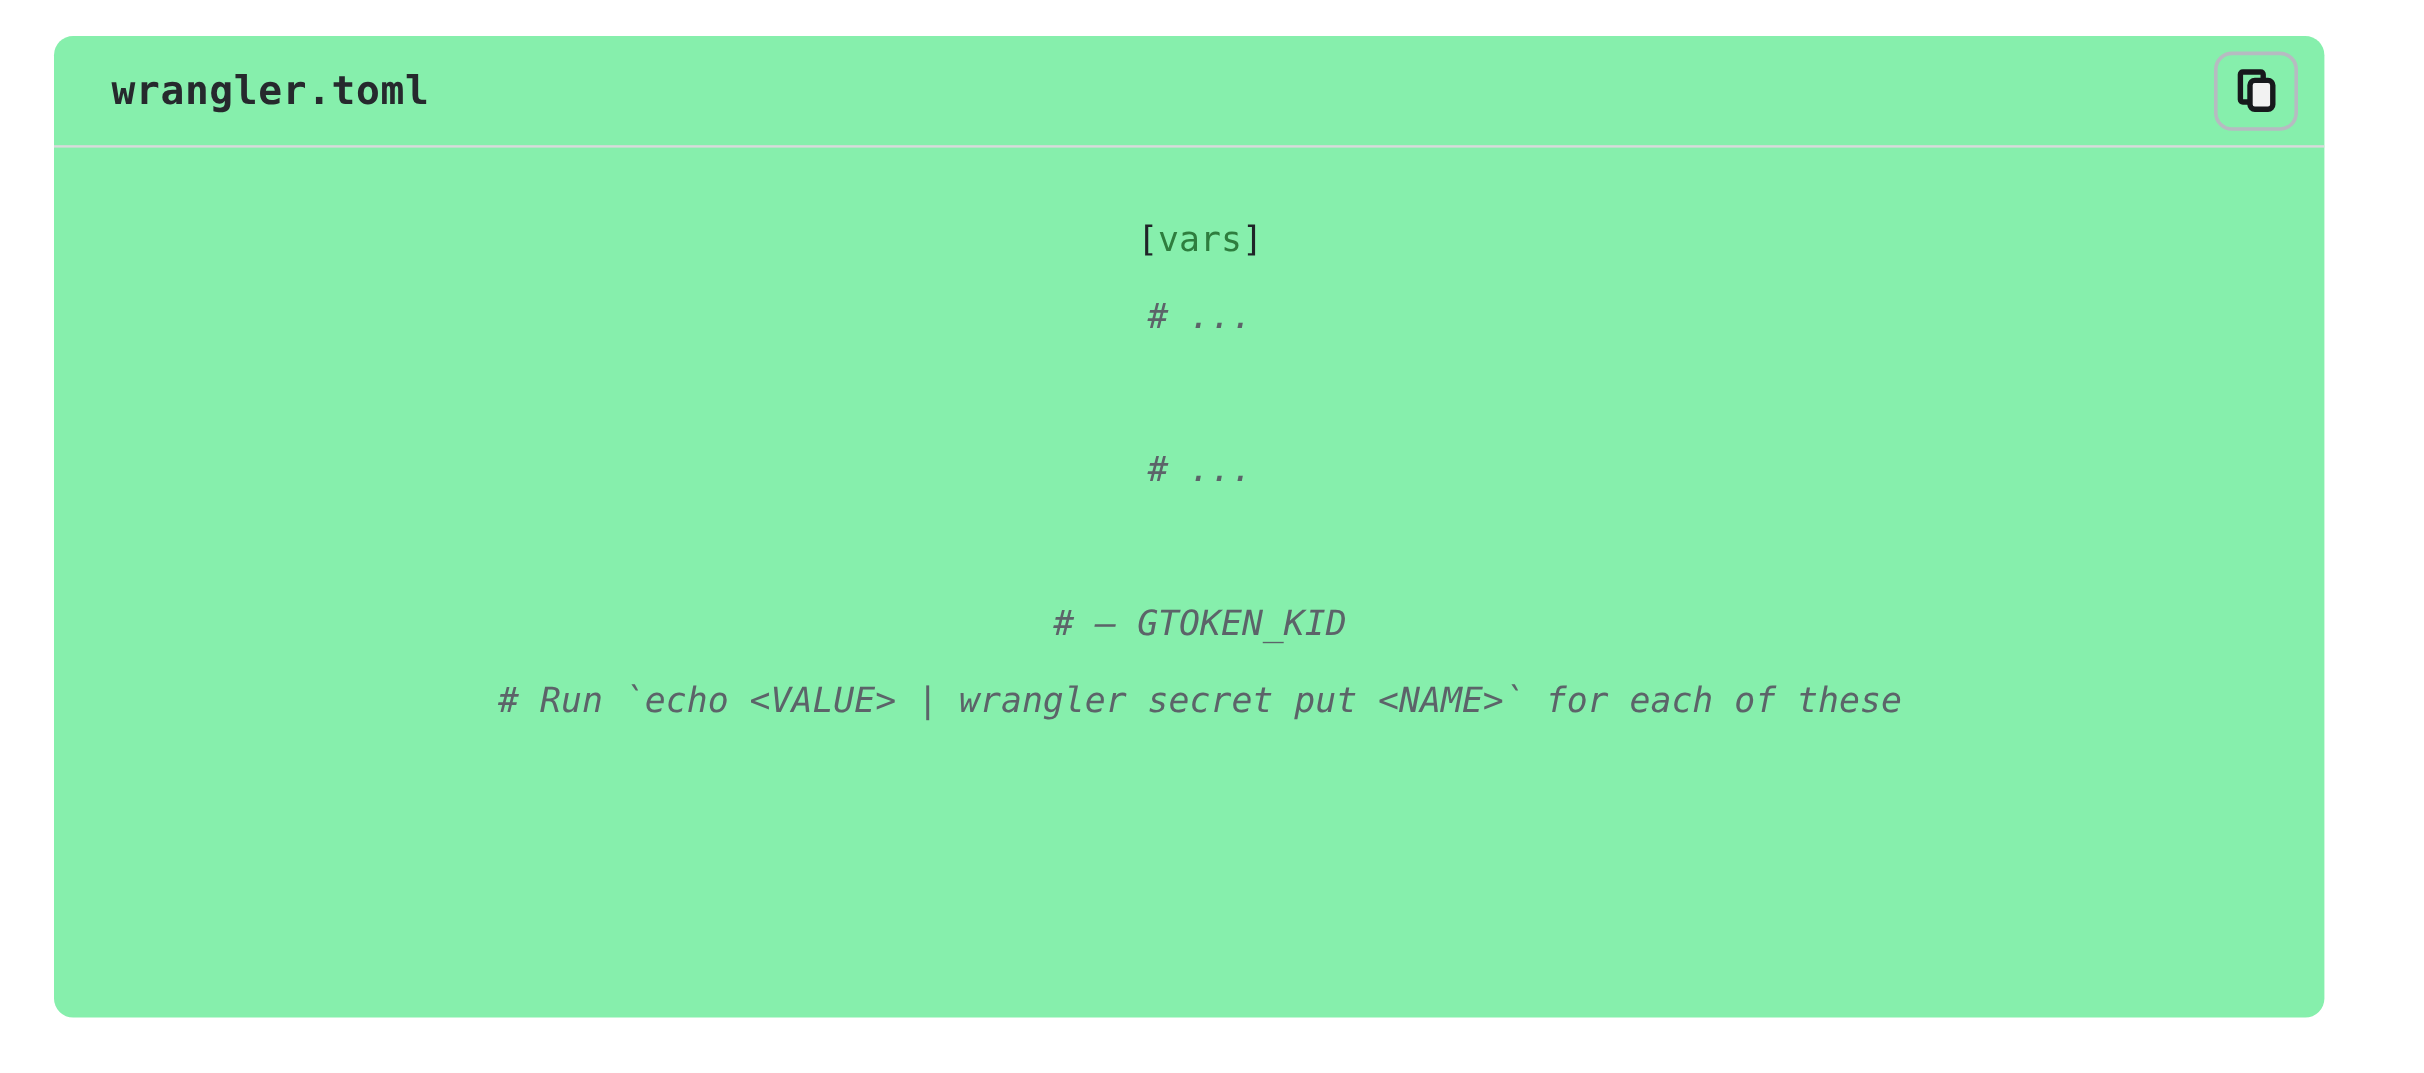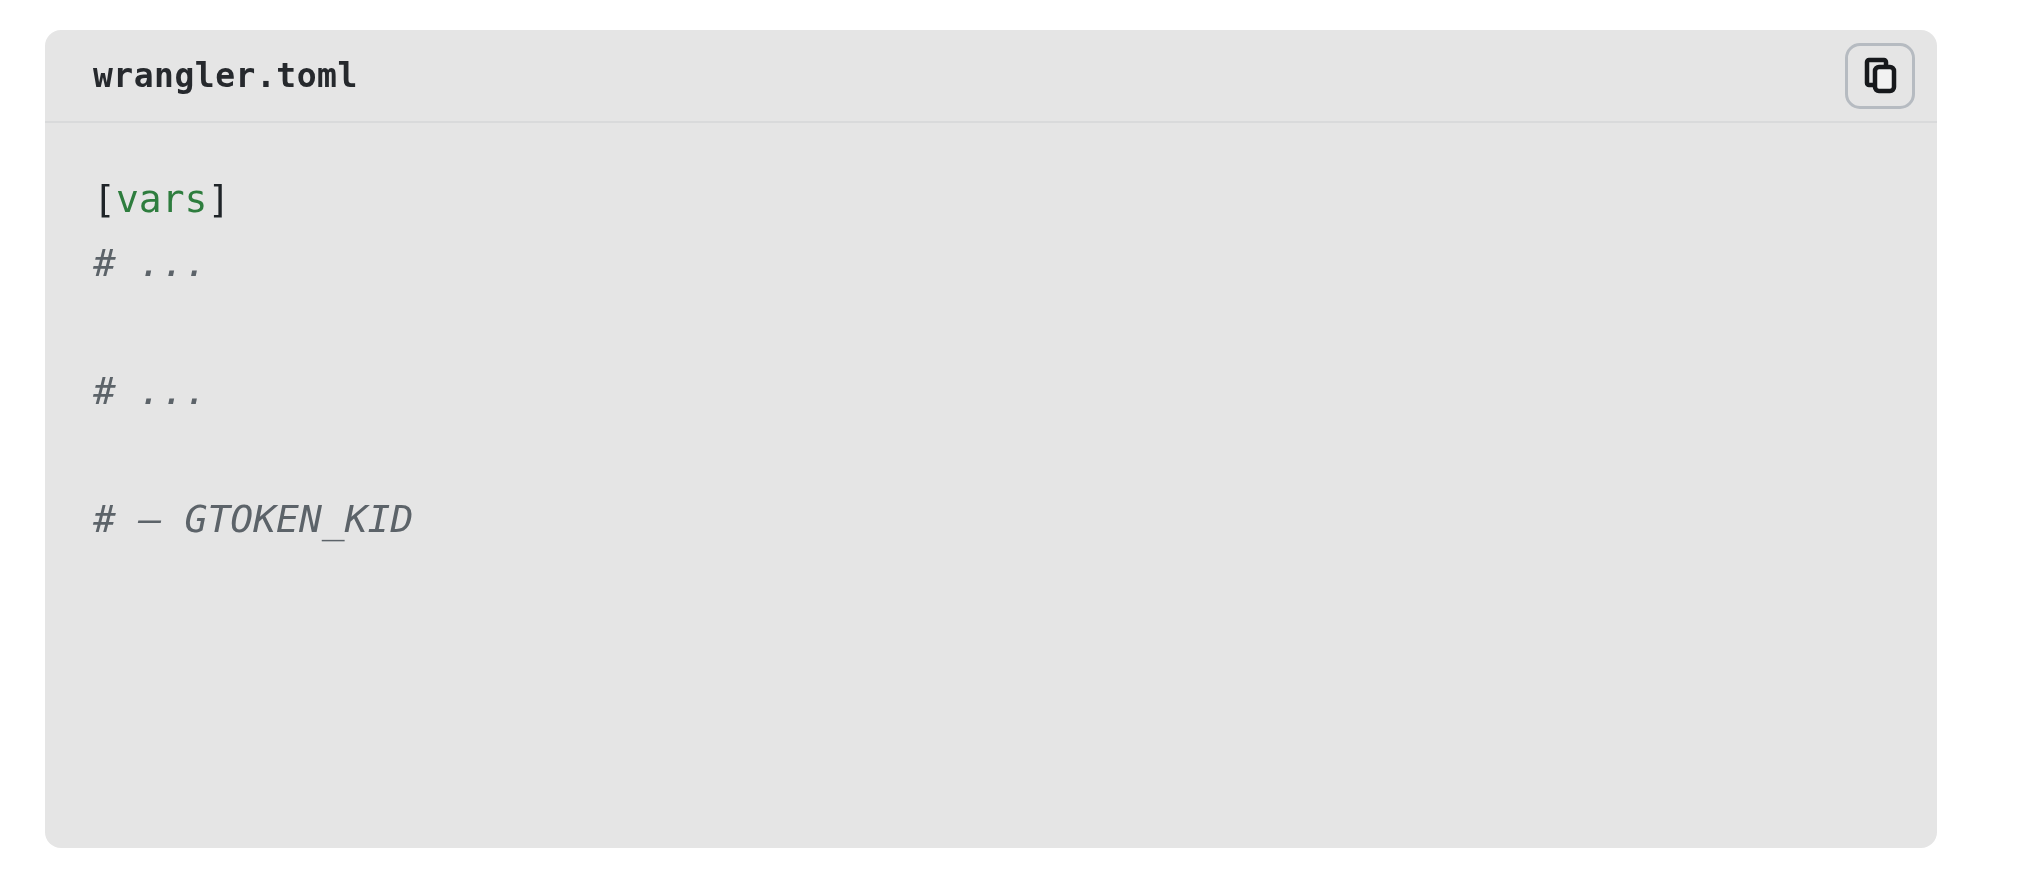--- a/index.html
+++ b/index.html
@@ -5,21 +5,21 @@
   * { margin: 0; padding: 0; box-sizing: border-box; }
   html, body { width: 2020px; height: 894px; background: #ffffff; overflow: hidden; }
   body { font-family: "DejaVu Sans Mono", "Liberation Mono", monospace; }
 
   .page { position: relative; width: 2020px; height: 894px; background: #ffffff; }
 
   .code-card {
     position: absolute;
     left: 45px; top: 30px;
     width: 1892px; height: 818px;
-    background: #e5e5e5;
+    background: #86efac;
     border-radius: 16px;
     overflow: hidden;
   }
 
   .code-header {
     height: 93px;
     display: flex;
     align-items: center;
     justify-content: space-between;
     padding: 0 22px 0 48px;
@@ -42,22 +42,23 @@
     align-items: center;
     justify-content: center;
     cursor: pointer;
     padding: 0;
   }
 
   .copy-btn svg { display: block; }
 
   .code-body {
     padding: 44px 30px 0 48px;
-    font-size: 38px;
+    font-size: 29px;
     line-height: 64px;
+    text-align: center;
   }
 
   .code-line {
     height: 64px;
     white-space: pre;
     color: #5c6369;
     font-style: italic;
   }
 
   .code-line.section { font-style: normal; }
@@ -84,16 +85,17 @@
     </div>
 
     <div class="code-body">
       <div class="code-line section"><span class="seg-bracket">[</span><span class="seg-name">vars</span><span class="seg-bracket">]</span></div>
 
       <div class="code-line"># ...</div>
       <div class="code-line"></div>
       <div class="code-line"># ...</div>
       <div class="code-line"></div>
       <div class="code-line"># – GTOKEN_KID</div>
+      <div class="code-line"># Run `echo &lt;VALUE&gt; | wrangler secret put &lt;NAME&gt;` for each of these</div>
     </div>
 
   </div>
 </div>
 
 </body></html>

